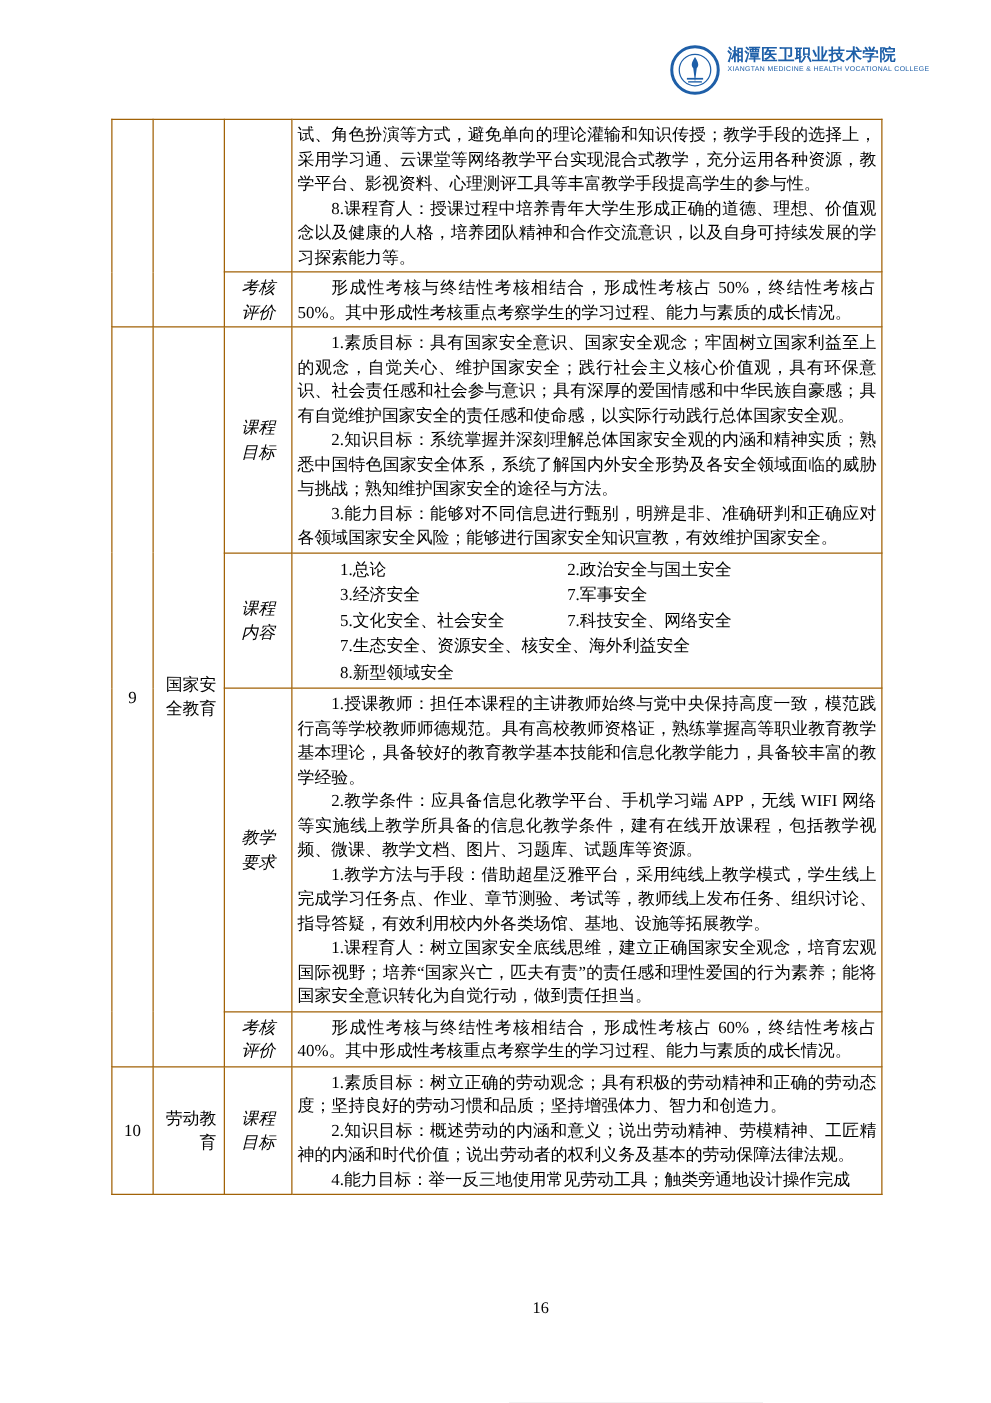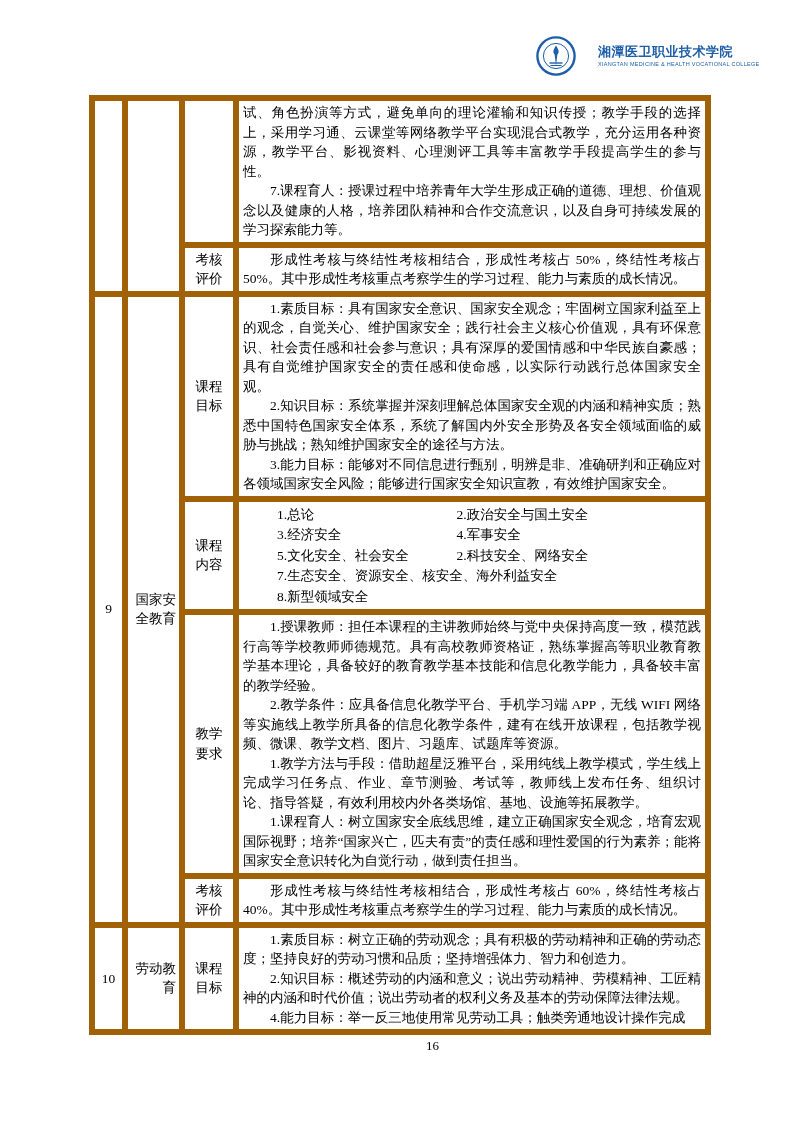--- a/index.html
+++ b/index.html
@@ -9,21 +9,21 @@
     background:#ffffff;
     margin:0 auto;
     font-family:"Liberation Serif","DejaVu Serif",serif;
     color:#000;
     overflow:hidden;
   }
 
   
   .header{
     position:absolute;top:36px;left:536px;
-    display:flex;align-items:center;gap:22px;
+    display:flex;align-items:flex-start;gap:6px;
   }
   .logo-emblem{flex:0 0 auto;display:block;}
   .logo-text{display:flex;flex-direction:column;justify-content:center;}
   .logo-cn{
     color:#1e5fa8;font-weight:bold;font-size:13px;line-height:16px;
     letter-spacing:0.5px;white-space:nowrap;
     font-family:"Liberation Serif","DejaVu Serif",serif;
   }
   .logo-en{
     color:#1e5fa8;font-size:5.5px;line-height:8px;letter-spacing:0.3px;
@@ -31,28 +31,28 @@
     font-family:"Liberation Sans","DejaVu Sans",sans-serif;
   }
 
   
   .doc-table{
     position:absolute;left:89px;top:95px;width:616px;
     border-collapse:collapse;table-layout:fixed;
     font-size:13.5px;line-height:19.5px;
   }
   .doc-table td{
-    border:6px solid #a16207;
+    border:1px solid #a16207;
     padding:2px 4px;
     vertical-align:middle;
   }
   .num-cell{text-align:center;}
   .cat-cell{text-align:center;padding:2px 2px;}
   .cat-label{width:44px;margin:0 auto;text-align:right;}
-  .sub-cell{text-align:center;padding:2px 2px;}
+  .sub-cell{text-align:center;padding:2px 2px;font-style:italic;}
   .sub-label{width:30px;margin:0 auto;text-align:center;}
   .content-cell{vertical-align:top;padding:3px 5px;}
   .para{margin:0;text-indent:2em;text-align:justify;text-justify:inter-ideograph;}
   .para.no-indent{text-indent:0;}
   .content-list{padding-left:18px;}
   .content-line{display:flex;margin:1px 16px;}
   .ci-left{flex:0 0 44%;}
   .ci-right{flex:1;}
 
   
@@ -88,21 +88,21 @@
         <col style="width:472px">
     </colgroup>
     <tbody>
 
       <tr>
         <td class="num-cell" rowspan="2"></td>
         <td class="cat-cell" rowspan="2"></td>
         <td class="sub-cell"></td>
         <td class="content-cell">
           <p class="para no-indent">试、角色扮演等方式，避免单向的理论灌输和知识传授；教学手段的选择上，采用学习通、云课堂等网络教学平台实现混合式教学，充分运用各种资源，教学平台、影视资料、心理测评工具等丰富教学手段提高学生的参与性。</p>
-          <p class="para">7.课程育人：授课过程中培养青年大学生形成正确的道德、理想、价值观念以及健康的人格，培养团队精神和合作交流意识，以及自身可持续发展的学习探索能力等。</p>
+          <p class="para">8.课程育人：授课过程中培养青年大学生形成正确的道德、理想、价值观念以及健康的人格，培养团队精神和合作交流意识，以及自身可持续发展的学习探索能力等。</p>
         </td>
       </tr>
       <tr>
         <td class="sub-cell">
           <div class="sub-label">考核评价</div>
         </td>
         <td class="content-cell">
           <p class="para">形成性考核与终结性考核相结合，形成性考核占 50%，终结性考核占 50%。其中形成性考核重点考察学生的学习过程、能力与素质的成长情况。</p>
         </td>
       </tr>
@@ -128,25 +128,25 @@
           <div class="sub-label">课程内容</div>
         </td>
         <td class="content-cell">
           <div class="content-list">
             <div class="content-line">
               <span class="ci-left">1.总论</span>
               <span class="ci-right">2.政治安全与国土安全</span>
             </div>
             <div class="content-line">
               <span class="ci-left">3.经济安全</span>
-              <span class="ci-right">4.军事安全</span>
+              <span class="ci-right">7.军事安全</span>
             </div>
             <div class="content-line">
               <span class="ci-left">5.文化安全、社会安全</span>
-              <span class="ci-right">2.科技安全、网络安全</span>
+              <span class="ci-right">7.科技安全、网络安全</span>
             </div>
             <div class="content-line">
               <span>7.生态安全、资源安全、核安全、海外利益安全</span>
             </div>
             <div class="content-line">
               <span>8.新型领域安全</span>
             </div>
           </div>
         </td>
       </tr>

